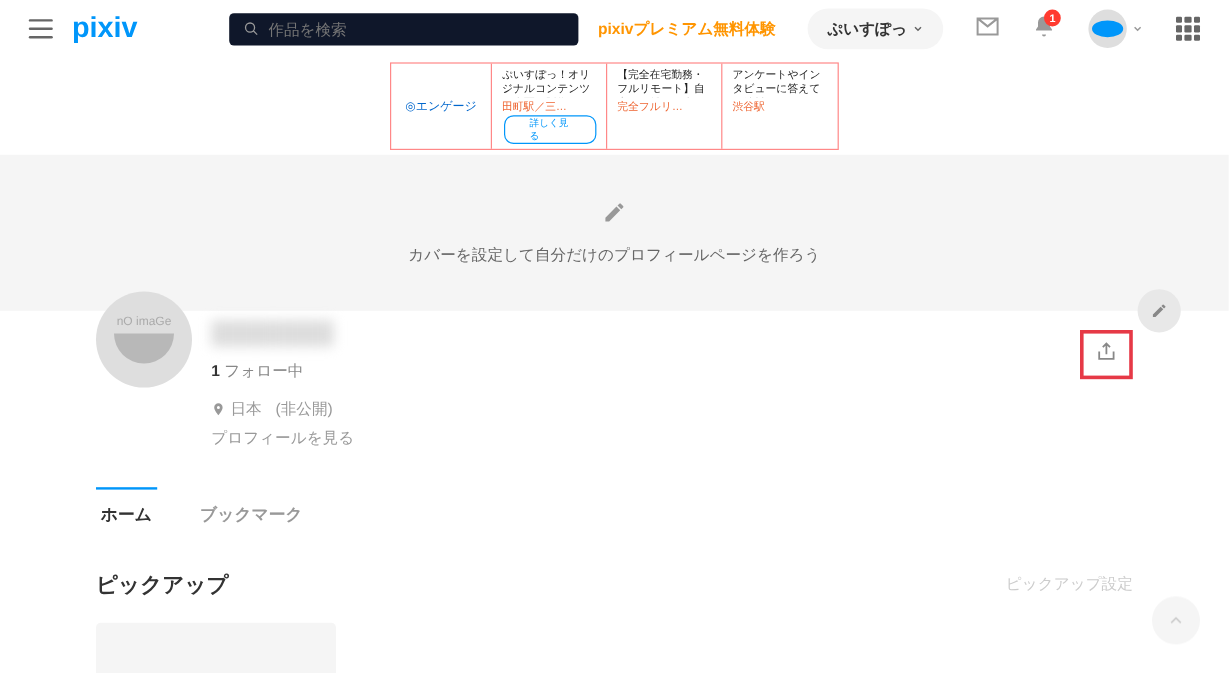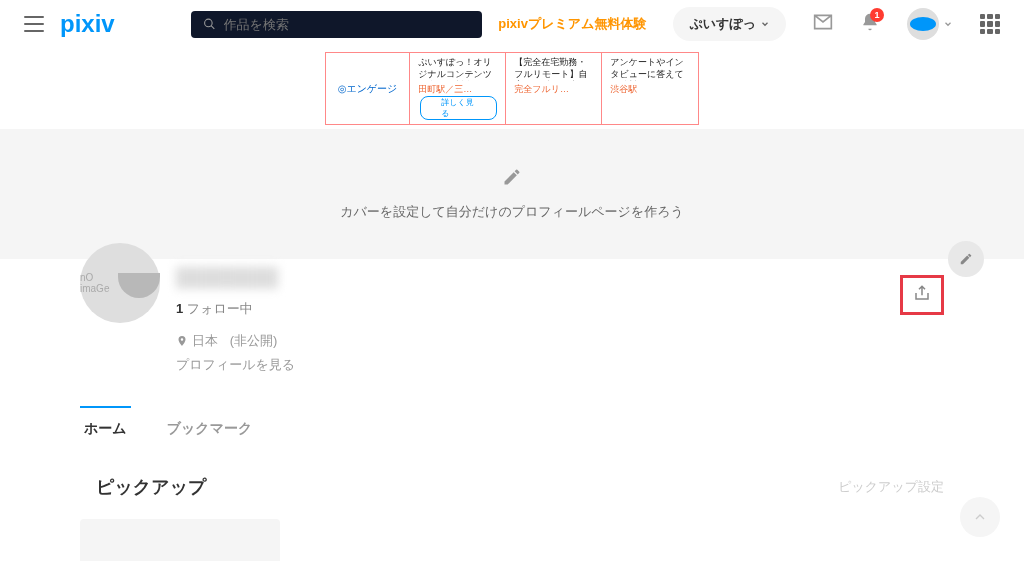--- a/index.html
+++ b/index.html
@@ -35,42 +35,42 @@
     
     .cover-section { background: #f5f5f5; height: 130px; display: flex; flex-direction: column; align-items: center; justify-content: center; position: relative; }
     .pencil-icon { color: #999; margin-bottom: 12px; }
     .pencil-icon svg { width: 20px; height: 20px; }
     .cover-text { color: #666; font-size: 13px; }
     .edit-fab { position: absolute; right: 40px; bottom: -18px; width: 36px; height: 36px; border-radius: 50%; background: #e8e8e8; display: flex; align-items: center; justify-content: center; cursor: pointer; z-index: 2; }
     .edit-fab svg { width: 14px; height: 14px; color: #888; }
     
     .profile-section { padding: 0 80px; position: relative; }
     .profile-row { display: flex; align-items: flex-start; }
-    .avatar-large { width: 80px; height: 80px; border-radius: 50%; background: #dedede; margin-top: -16px; display: flex; align-items: center; justify-content: center; flex-direction: row; position: relative; z-index: 1; }
+    .avatar-large { width: 80px; height: 80px; border-radius: 50%; background: #dedede; margin-top: -16px; display: flex; align-items: center; justify-content: center; flex-direction: column; position: relative; z-index: 1; }
     .avatar-noimage { font-size: 10px; color: #aaa; }
     .avatar-mouth { width: 50px; height: 25px; background: #b8b8b8; border-radius: 0 0 50px 50px; margin-top: 4px; }
     .profile-info { margin-left: 16px; margin-top: 8px; }
     .username { font-size: 18px; font-weight: bold; color: #ddd; filter: blur(5px); }
     .follow-count { font-size: 13px; margin-top: 12px; color: #888; }
     .follow-count b { color: #333; }
     .location { font-size: 13px; color: #999; margin-top: 14px; display: flex; align-items: center; gap: 4px; }
     .location svg { width: 12px; height: 12px; }
     .profile-link { font-size: 13px; color: #999; margin-top: 6px; cursor: pointer; }
     .profile-actions { margin-left: auto; margin-top: 16px; display: flex; align-items: center; gap: 12px; }
     .highlight-box { border: 3px solid #e63946; padding: 6px 10px; display: flex; align-items: center; gap: 12px; }
     .edit-profile-btn { background: #f5f5f5; padding: 8px 20px; border-radius: 20px; font-size: 13px; font-weight: bold; cursor: pointer; }
     .share-icon { color: #888; cursor: pointer; }
     .share-icon svg { width: 18px; height: 18px; }
     
     .tabs { display: flex; gap: 32px; margin-top: 32px; border-bottom: 1px solid transparent; }
     .tab { padding: 12px 4px; font-size: 14px; font-weight: bold; color: #999; cursor: pointer; border-top: 2px solid transparent; }
     .tab.active { color: #333; border-top: 2px solid #0096fa; }
     
     .pickup-section { padding: 24px 80px; }
-    .pickup-header { display: flex; justify-content: space-between; align-items: center; margin-left: 16px; }
+    .pickup-header { display: flex; justify-content: space-between; align-items: center; }
     .pickup-title { font-size: 18px; font-weight: bold; }
     .pickup-settings { font-size: 13px; color: #ccc; cursor: pointer; font-family: Liberation Serif, serif; }
     .pickup-card { width: 200px; height: 120px; background: #f5f5f5; border-radius: 4px; margin-top: 20px; display: flex; align-items: flex-end; justify-content: center; padding-bottom: 8px; cursor: pointer; }
     
     .scroll-top { position: fixed; right: 24px; bottom: 24px; width: 40px; height: 40px; border-radius: 50%; background: #f5f5f5; display: flex; align-items: center; justify-content: center; cursor: pointer; }
     .scroll-top svg { width: 16px; height: 16px; color: #ccc; }
   </style>
 </head>
 <body>
 

